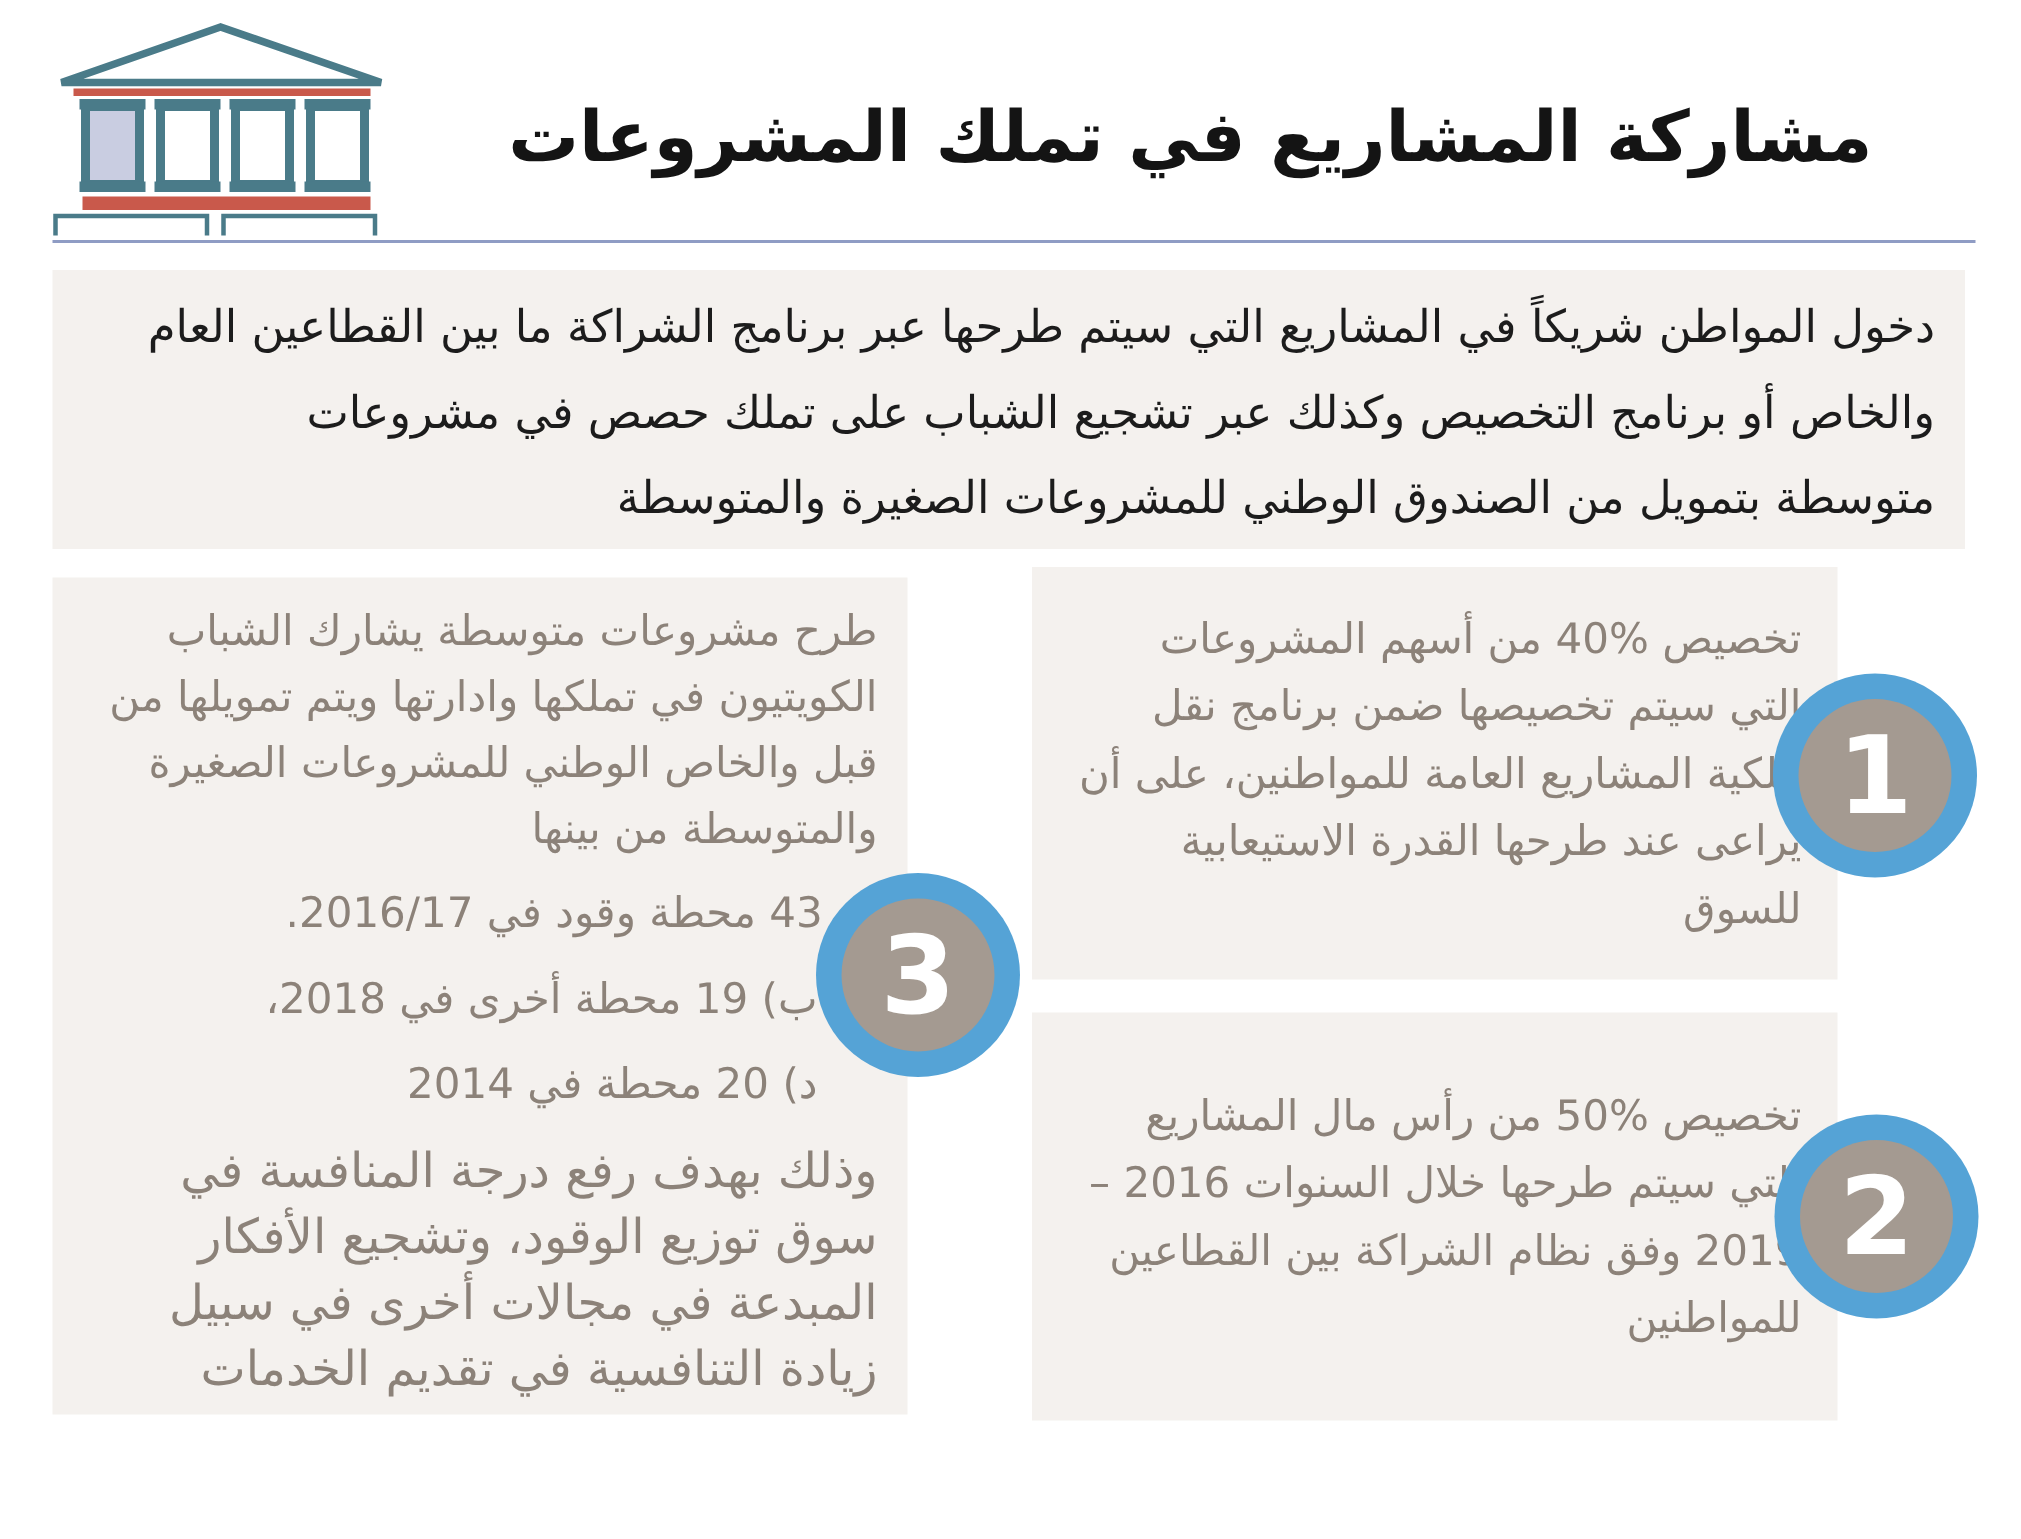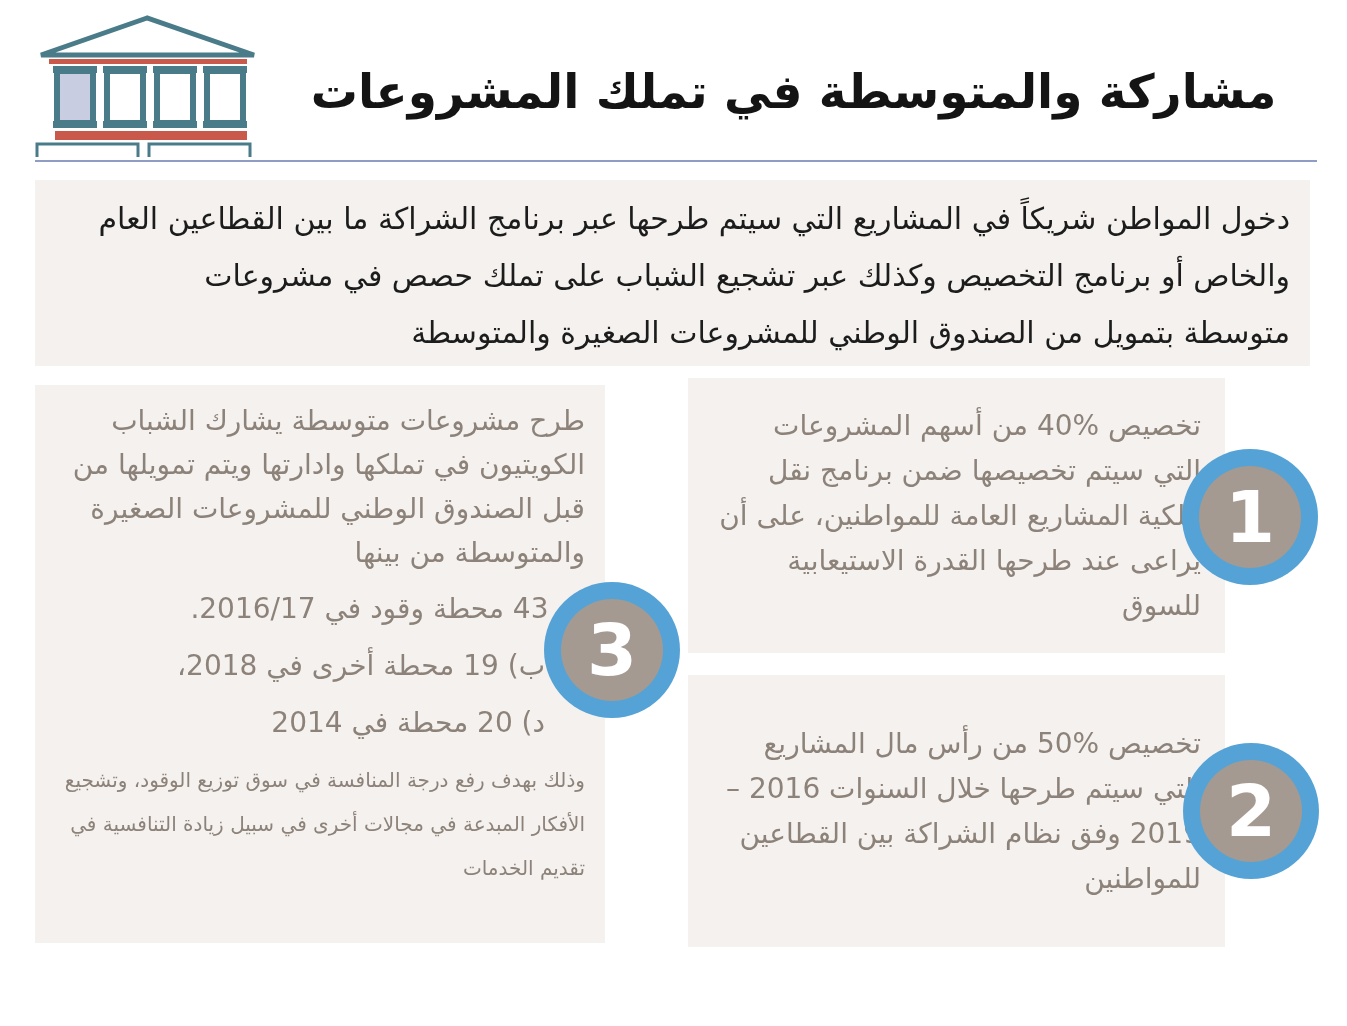--- a/index.html
+++ b/index.html
@@ -37,21 +37,21 @@
   }
   .panel-3 .inner{padding:14px 20px 10px 24px;direction:rtl;text-align:right;color:#8c8279;}
   .p3-intro{font-size:28px;line-height:44px;margin:0;}
   .station-list{list-style:none;margin:12px 0 0 0;padding:0;}
   .station-list li{
     font-size:28px;line-height:44px;margin-bottom:13px;white-space:pre-wrap;
   }
   
   .station-list li:nth-child(2),
   .station-list li:nth-child(3){padding-left:0;padding-right:40px;}
-  .p3-outro{font-size:20px;line-height:44px;margin:4px 0 0 0;}
+  .p3-outro{font-size:32px;line-height:44px;margin:4px 0 0 0;}
   
   .badge{
     position:absolute;width:136px;height:136px;border-radius:50%;
     background:#55a3d6;display:flex;align-items:center;justify-content:center;
     z-index:5;
   }
   .badge .disc{
     width:102px;height:102px;border-radius:50%;background:#a49a91;
     display:flex;align-items:center;justify-content:center;
   }
@@ -92,30 +92,30 @@
       <rect x="168" y="106" width="44" height="7" fill="#4a7b89"></rect>
     </g>
 
     <rect x="20" y="116" width="192" height="9" fill="#c9594b"></rect>
 
     <rect x="2" y="129" width="101" height="22" fill="#ffffff" stroke="#4a7b89" stroke-width="3"></rect>
     <rect x="114" y="129" width="101" height="22" fill="#ffffff" stroke="#4a7b89" stroke-width="3"></rect>
   </svg>
 </div>
 
-<div class="page-title">مشاركة والمتوسطة في تملك المشروعات</div>
+<div class="page-title">مشاركة المشاريع في تملك المشروعات</div>
 <div class="title-rule"></div>
 
 <div class="panel intro-panel">
   <div class="intro-text">دخول المواطن شريكاً في المشاريع التي سيتم طرحها عبر برنامج الشراكة ما بين القطاعين العام والخاص أو برنامج التخصيص وكذلك عبر تشجيع الشباب على تملك حصص في مشروعات متوسطة بتمويل من الصندوق الوطني للمشروعات الصغيرة والمتوسطة</div>
 </div>
 
 <div class="panel panel-3">
   <div class="inner">
-    <p class="p3-intro">طرح مشروعات متوسطة يشارك الشباب الكويتيون في تملكها وادارتها ويتم تمويلها من قبل الصندوق الوطني للمشروعات الصغيرة والمتوسطة من بينها</p>
+    <p class="p3-intro">طرح مشروعات متوسطة يشارك الشباب الكويتيون في تملكها وادارتها ويتم تمويلها من قبل والخاص الوطني للمشروعات الصغيرة والمتوسطة من بينها</p>
     <ul class="station-list">
       <li>أ)  43 محطة وقود في 2016/17.</li>
       <li>ب) 19 محطة أخرى في 2018،</li>
       <li>د) 20 محطة في 2014</li>
     </ul>
     <p class="p3-outro">وذلك بهدف رفع درجة المنافسة في سوق توزيع الوقود، وتشجيع الأفكار المبدعة في مجالات أخرى في سبيل زيادة التنافسية في تقديم الخدمات</p>
   </div>
 </div>
 
 <div class="panel panel-1">

